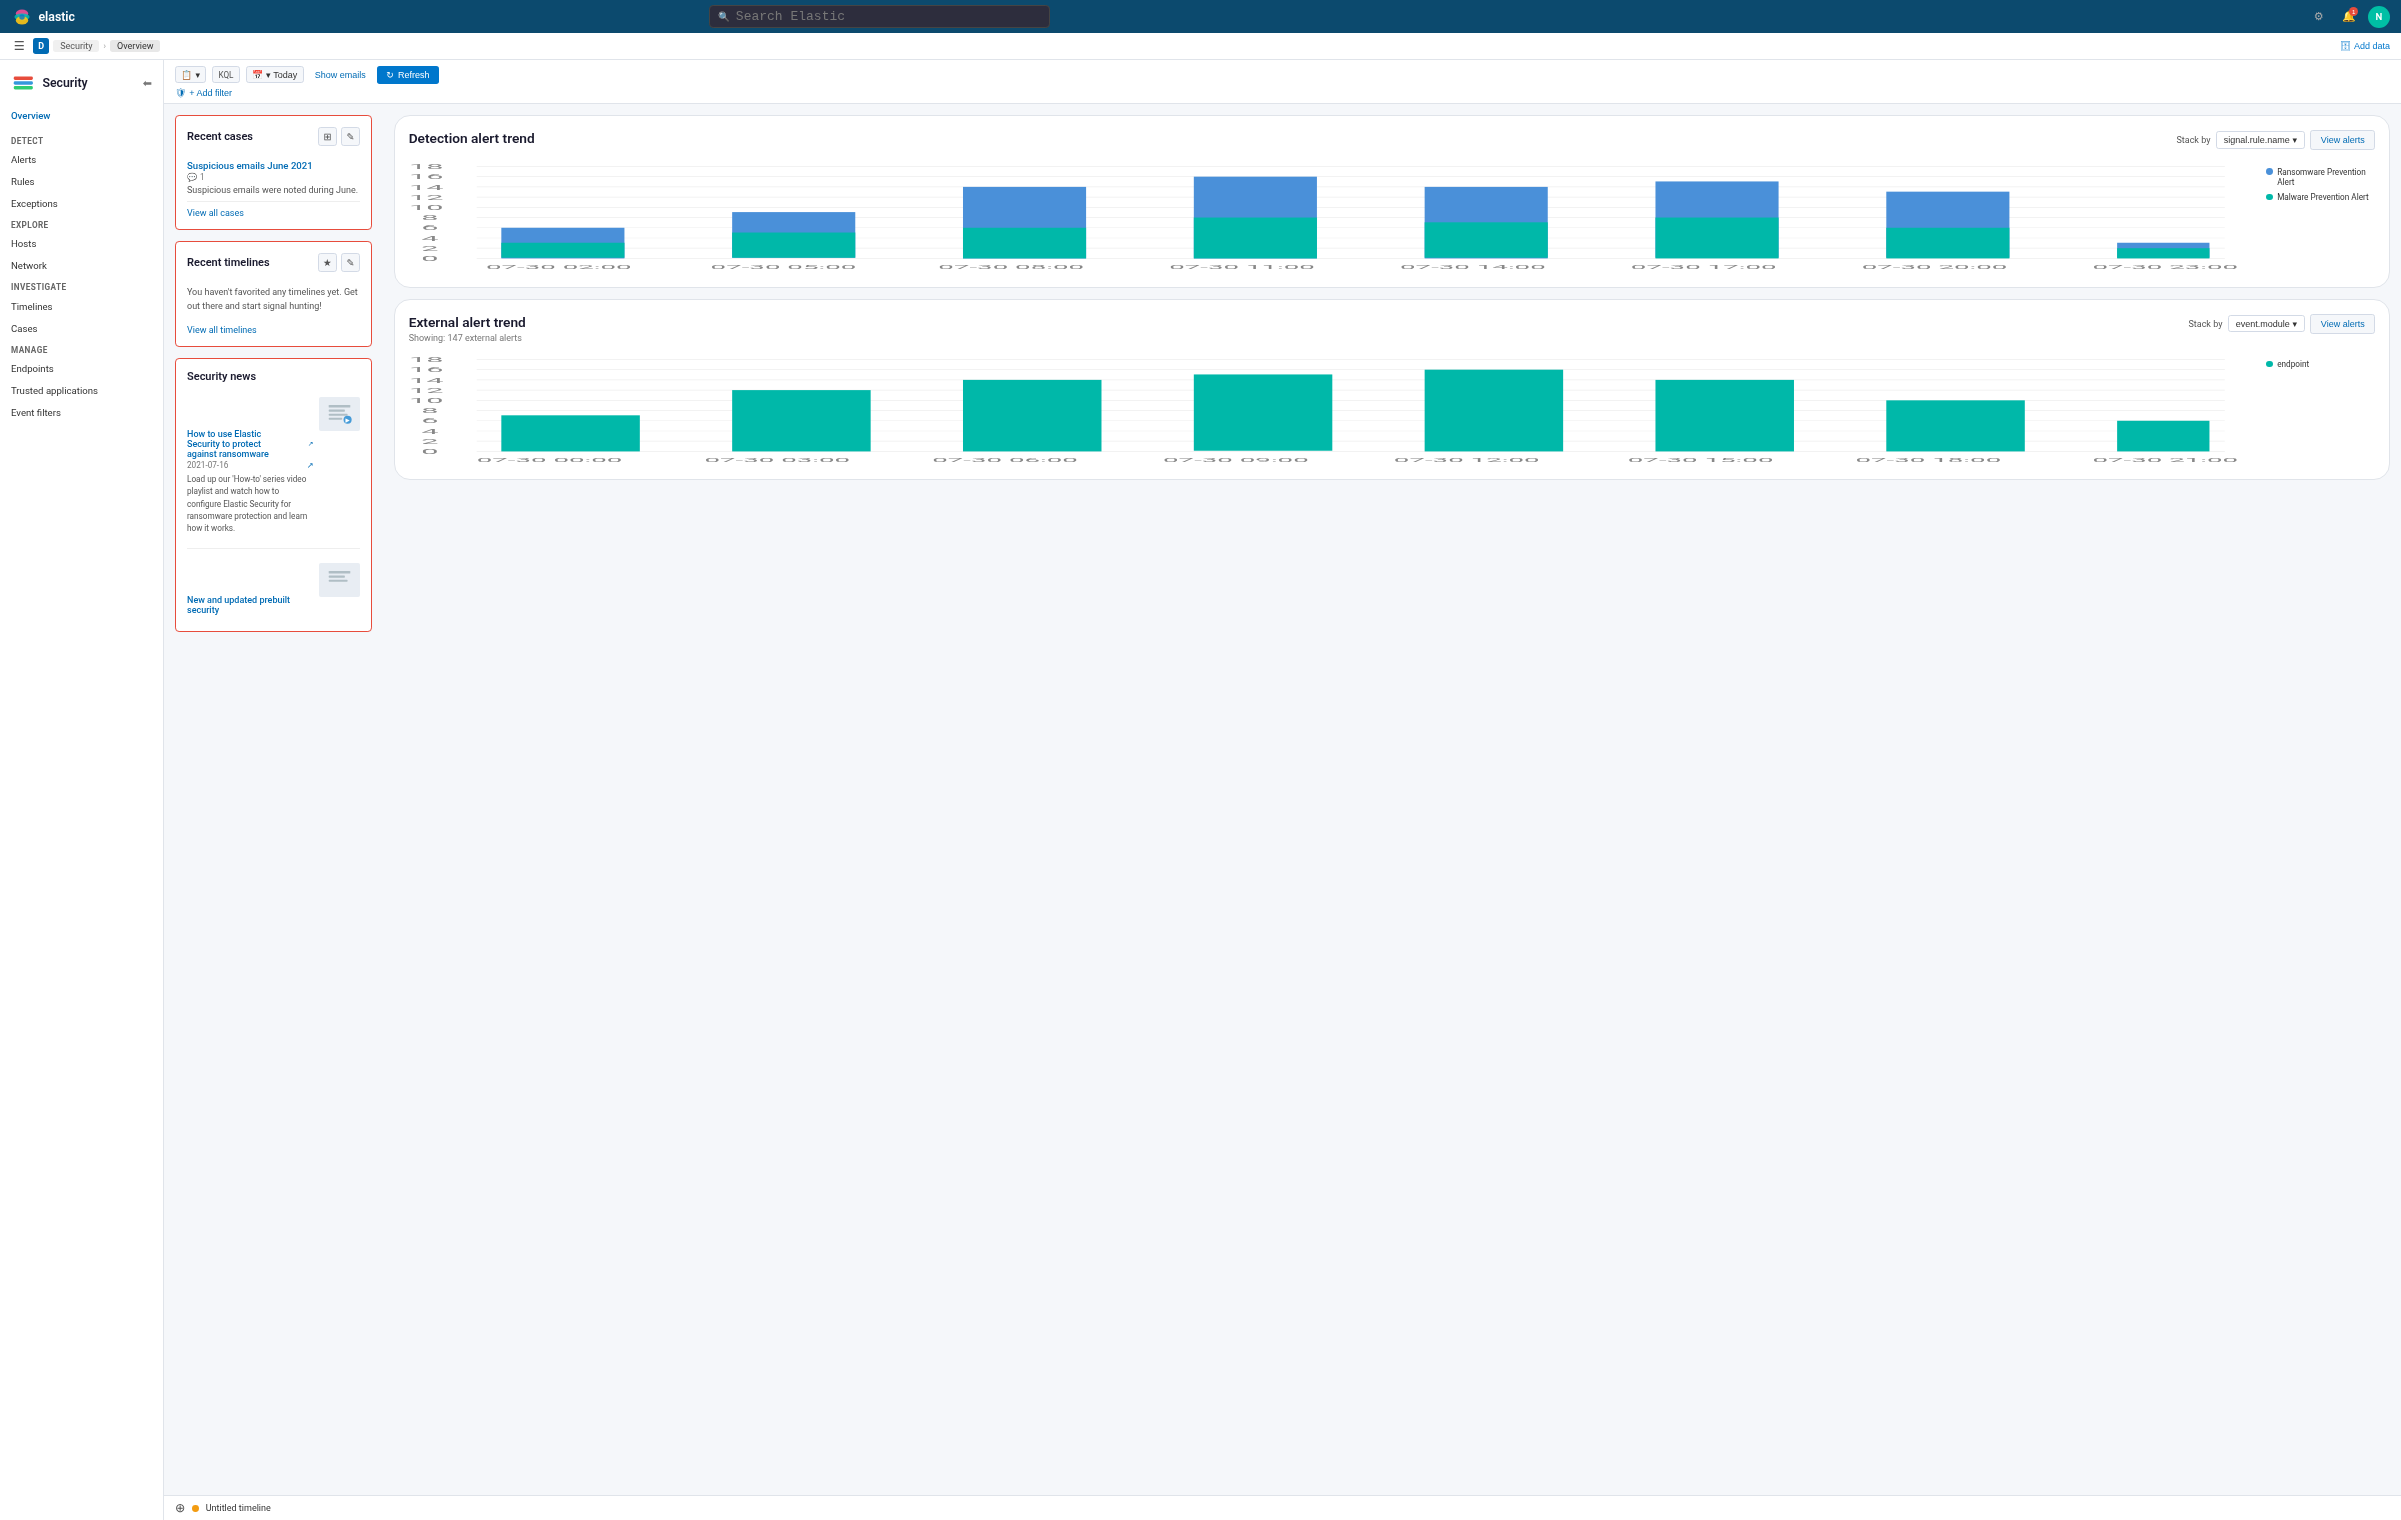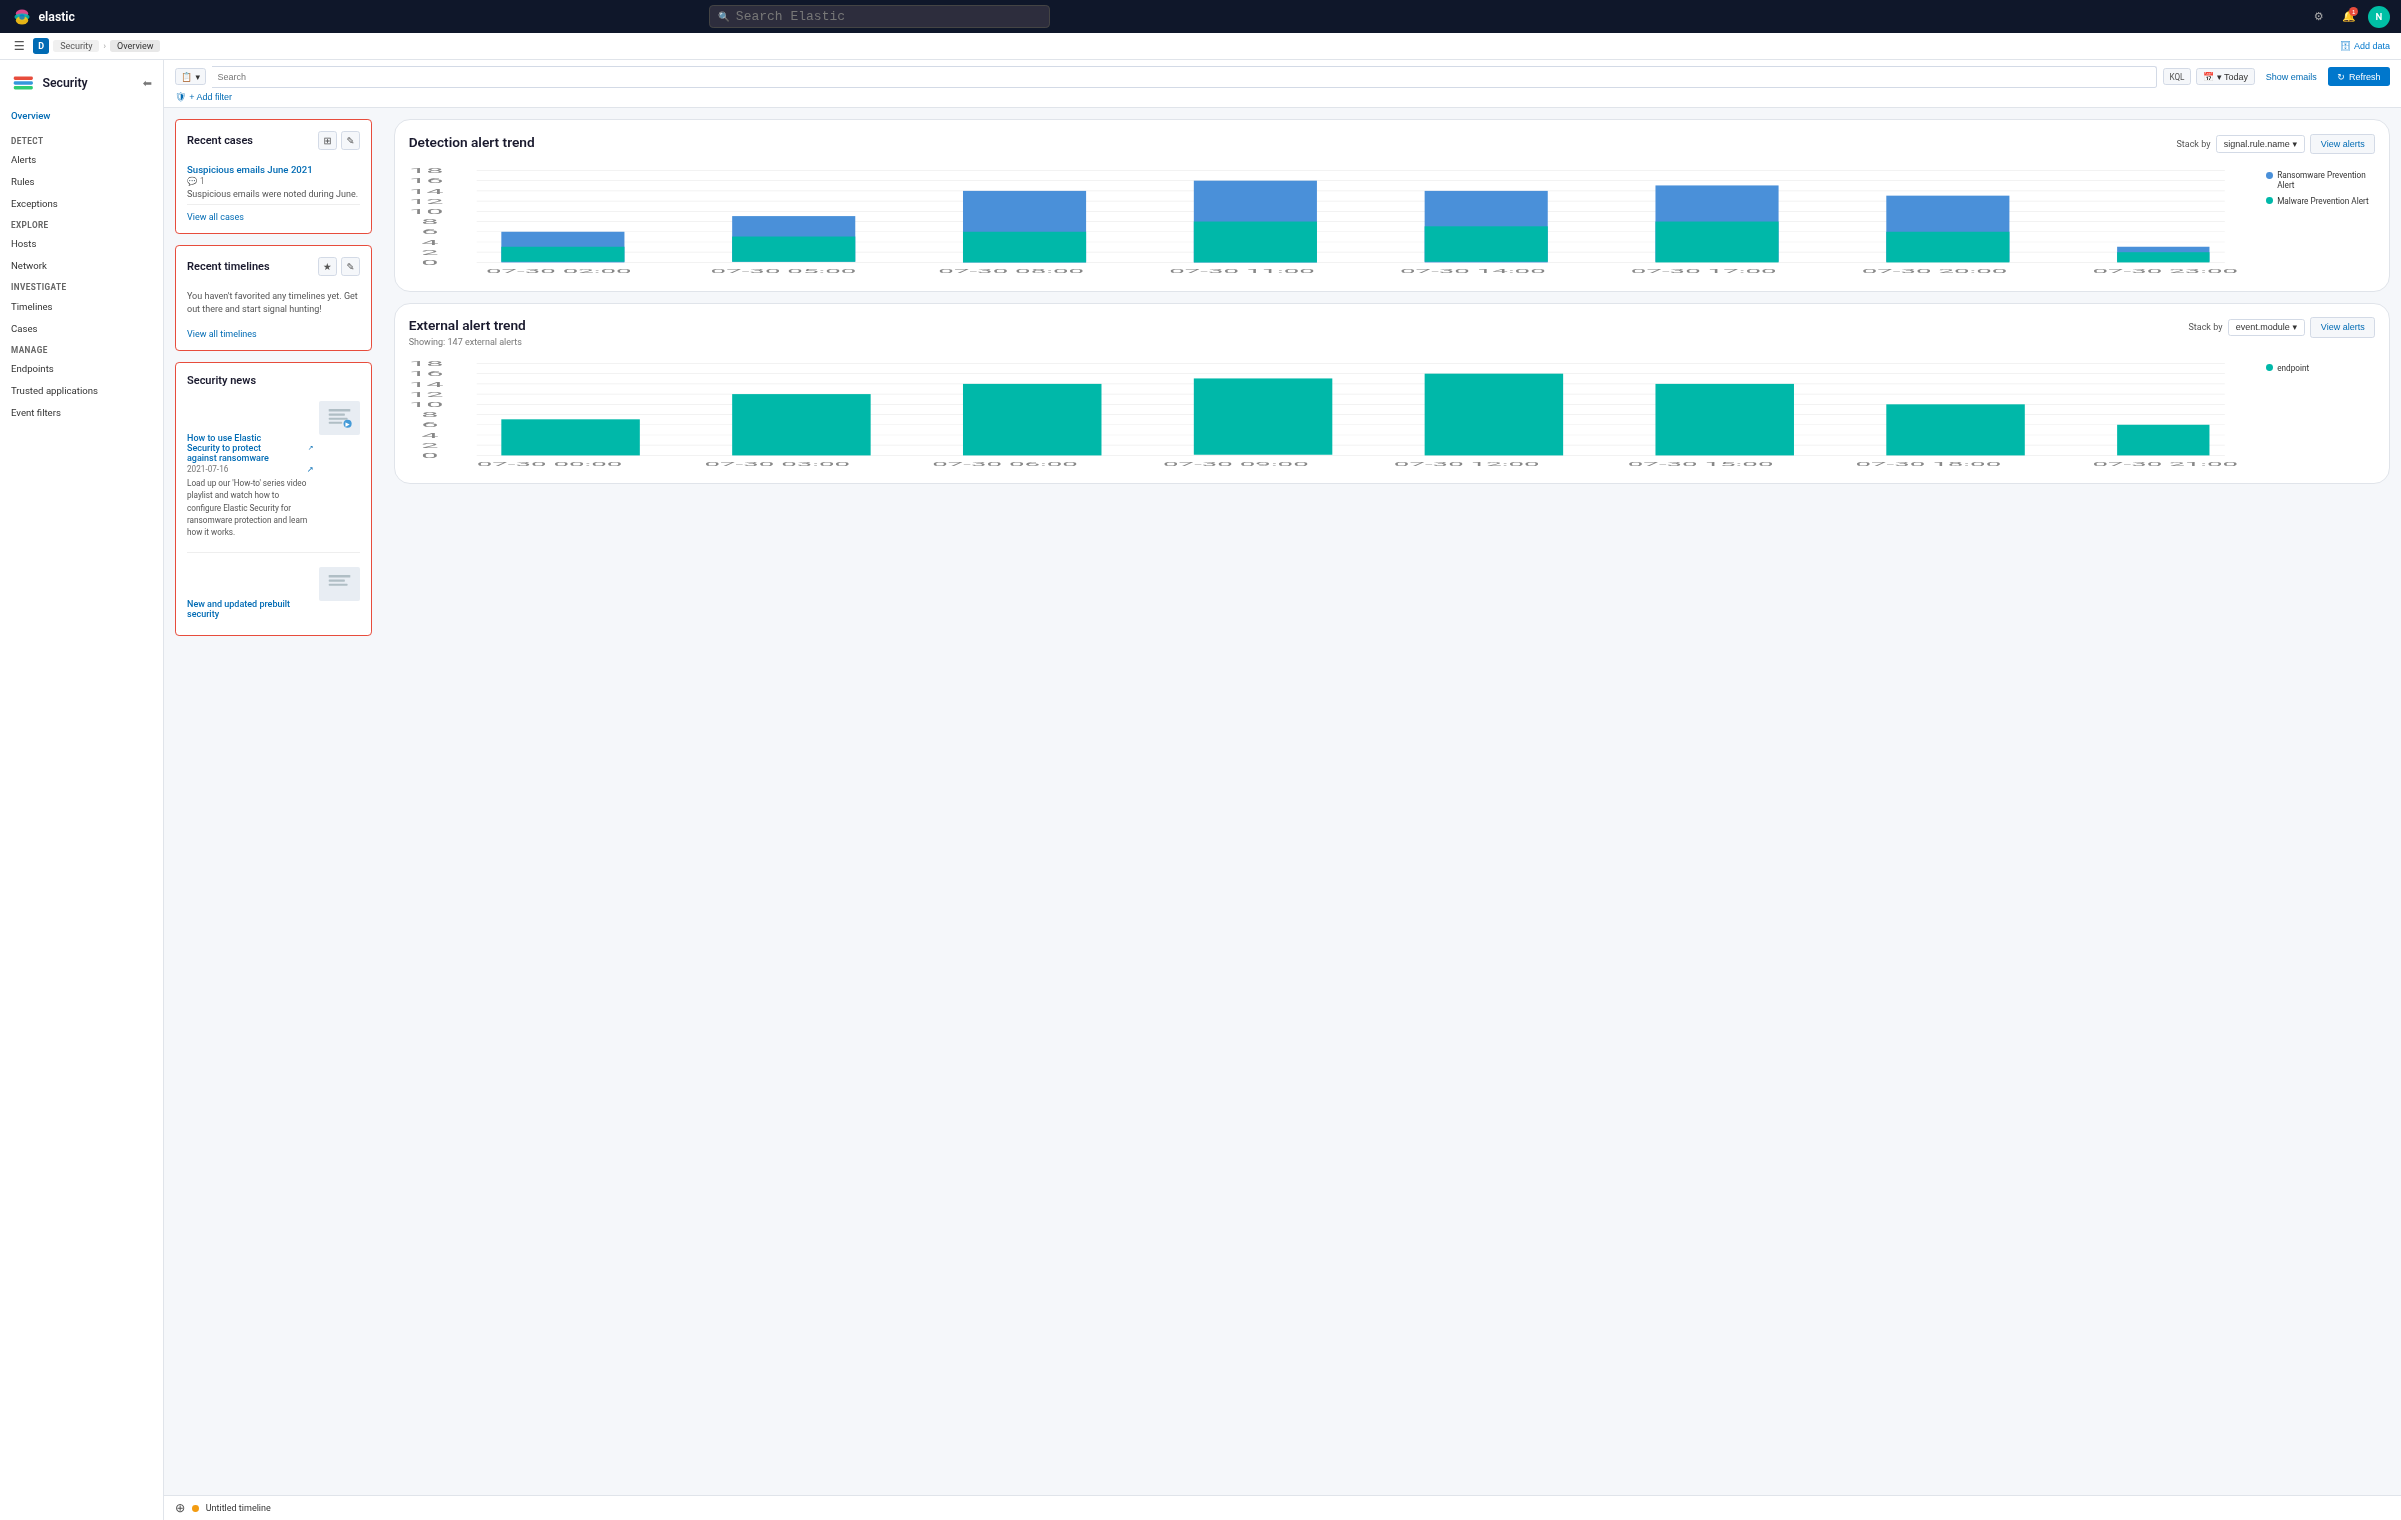--- a/index.html
+++ b/index.html
@@ -1,20 +1,20 @@
 <!DOCTYPE html>
 <html style="font-size:11px"><head>
   <meta charset="utf-8">
   <style>
     * { box-sizing: border-box; margin: 0; padding: 0; }
     body { font-family: -apple-system, BlinkMacSystemFont, 'Segoe UI', Roboto, sans-serif; background: #f5f7fa; overflow: hidden; height: 100vh; display: flex; flex-direction: column; }
 
     
     .top-nav {
-      background: #0f172a;
+      background: #0c4a6e;
       height: 33px;
       display: flex;
       align-items: center;
       padding: 0 11px;
       gap: 11px;
       flex-shrink: 0;
     }
     .elastic-logo {
       display: flex; align-items: center; gap: 5.5px; color: white; font-size: 12.3px; font-weight: 600;
     }
@@ -354,21 +354,20 @@
   </div>
 
   <div class="content-area">
 
     <div class="filter-bar">
       <div class="filter-row">
         <button class="filter-type-btn">
           <span>📋</span>
           <span>▾</span>
         </button>
-        <input class="filter-search" type="text" placeholder="Search" style="">
         <span class="kql-badge">KQL</span>
         <button class="date-btn">
           <span>📅</span>
           <span>▾</span>
           <span>Today</span>
         </button>
         <button class="show-dates-btn">Show emails</button>
         <button class="refresh-btn">
           <span>↻</span>
           <span>Refresh</span>

